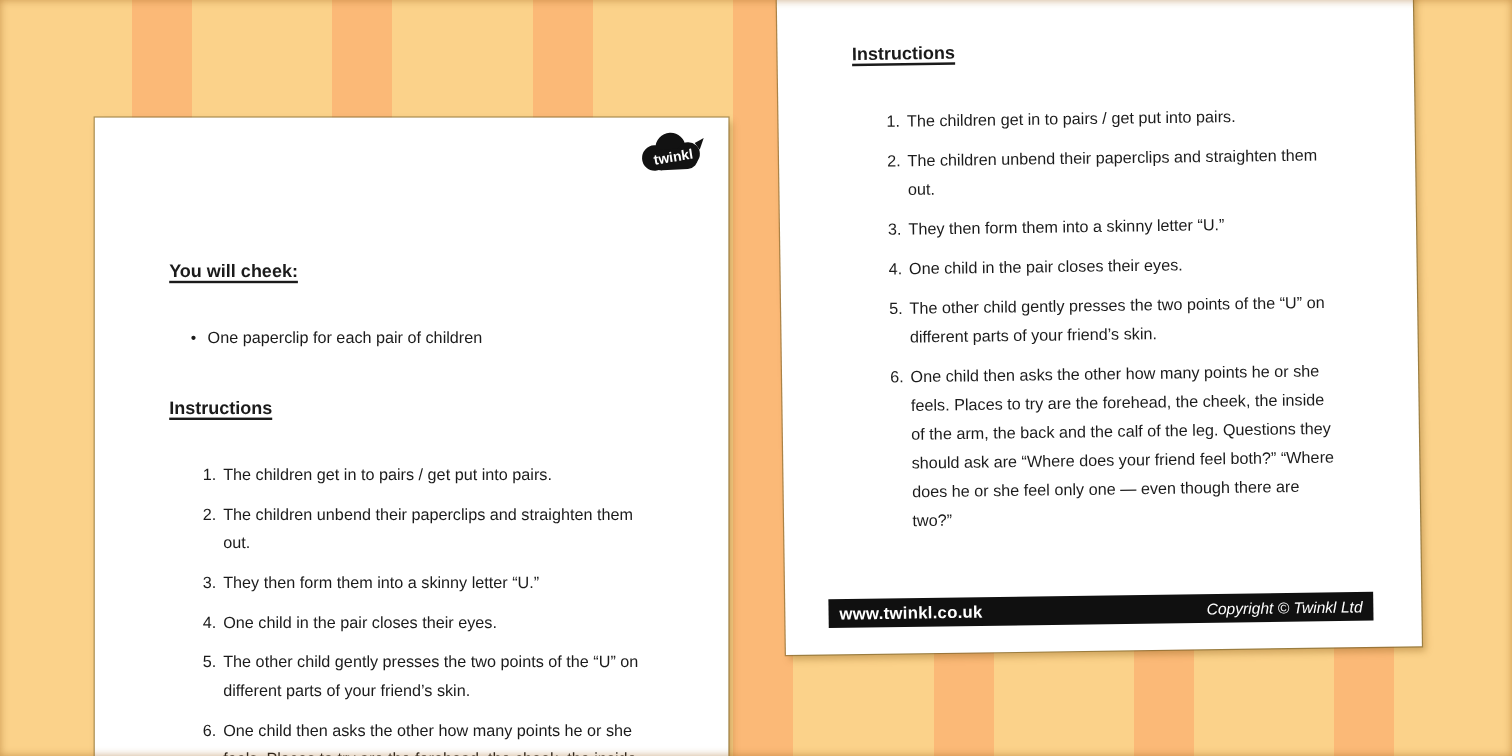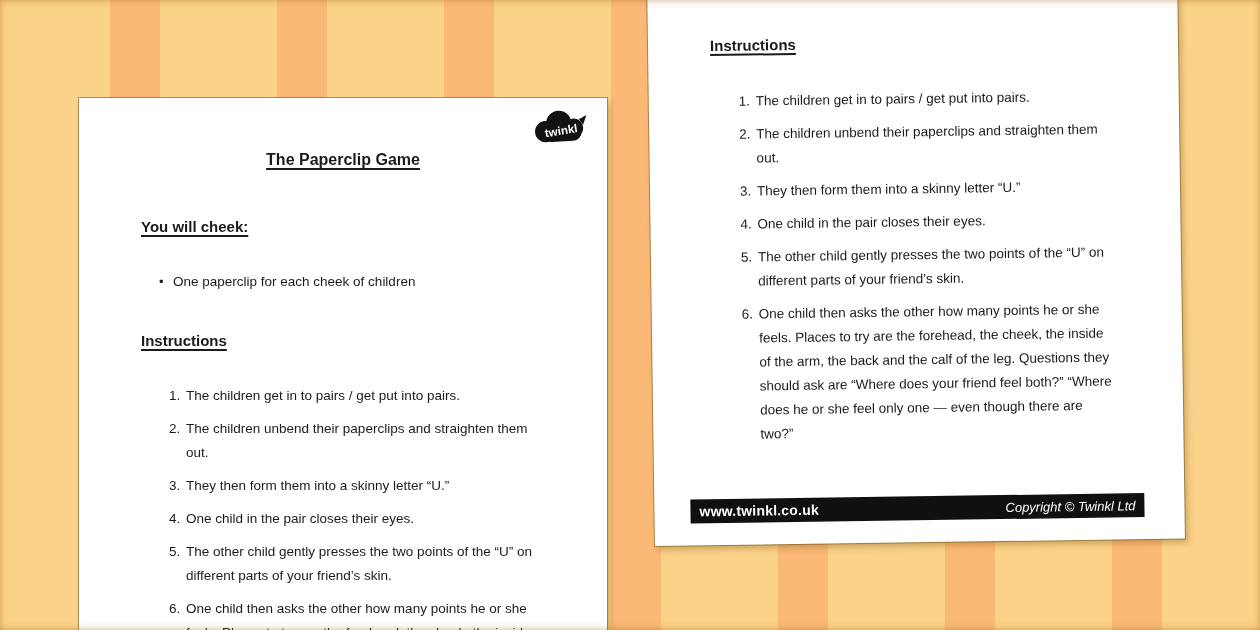--- a/index.html
+++ b/index.html
@@ -150,27 +150,26 @@
           <circle cx="15" cy="23" r="11"></circle>
           <circle cx="29" cy="15" r="13"></circle>
           <circle cx="44" cy="21" r="10"></circle>
           <rect x="12" y="16" width="40" height="18" rx="9"></rect>
           <path d="M50 12 L58 8 L54 18 Z"></path>
         </g>
         <text x="31" y="27" text-anchor="middle" font-size="12" font-weight="bold" font-family="Liberation Sans, sans-serif" fill="#ffffff" transform="rotate(-6 31 23)">twinkl</text>
       </svg>
     </div>
 
-    <h1 class="doc-title">The Paperclip Game</h1>
 
     <h2 class="section-heading heading-ywn">You will cheek:</h2>
 
     <div class="bullet-row">
       <span class="bullet-glyph">•</span>
-      <span class="bullet-text">One paperclip for each cheek of children</span>
+      <span class="bullet-text">One paperclip for each pair of children</span>
     </div>
 
     <h2 class="section-heading heading-ins-left">Instructions</h2>
 
     <ol class="steps steps-left">
       <li class="step">
         <span class="step-num">1.</span>
         <span class="step-text">The children get in to pairs / get put into pairs.</span>
       </li>
       <li class="step">

